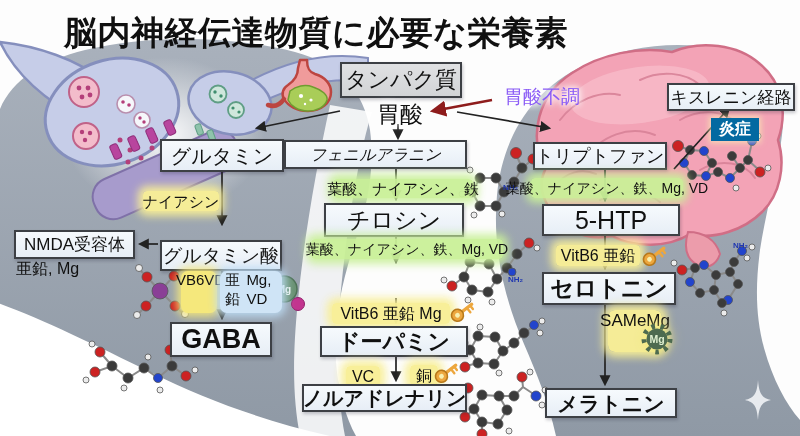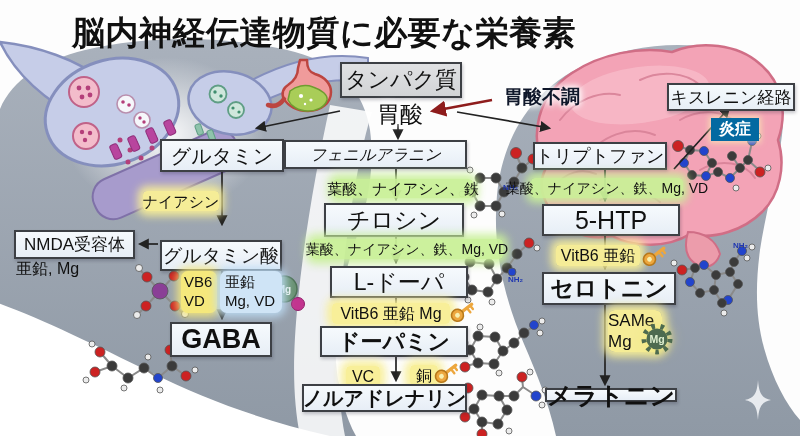--- a/index.html
+++ b/index.html
@@ -16,26 +16,26 @@
     background:linear-gradient(#f6fafd,#e7eef6);
     border:2px solid #3d4045;color:#101010;
     box-shadow:1px 2px 3px rgba(40,40,60,.25);
     white-space:nowrap;line-height:1;
   }
   .node.gray{background:linear-gradient(#e0e1e3,#d2d4d6);}
   .bold{font-weight:bold;}
   .lbl{display:flex;align-items:center;justify-content:center;white-space:nowrap;line-height:1;}
   .hl-green{background:rgba(201,240,152,.95);box-shadow:0 0 9px 5px rgba(201,240,152,.92);border-radius:4px;}
   .hl-yellow{background:rgba(248,238,150,.97);box-shadow:0 0 9px 5px rgba(248,238,150,.95);border-radius:4px;}
-  .blk{display:flex;flex-direction:column;justify-content:center;line-height:1.25;border-radius:7px;}
+  .blk{display:flex;flex-direction:row;justify-content:center;line-height:1.25;border-radius:7px;}
   .blk.yellow{background:#f5e87c;box-shadow:0 0 8px 4px rgba(245,232,124,.9);}
   .blk.blue{background:#cfe4f6;box-shadow:0 0 8px 4px rgba(190,221,245,.9);}
-  .title{font-weight:bold;letter-spacing:.5px;white-space:nowrap;margin-left:8px;}
+  .title{font-weight:bold;letter-spacing:.5px;white-space:nowrap;}
   .whiteglow{text-shadow:0 0 6px #fff,0 0 6px #fff,0 0 10px #fff;}
-  .redtxt{color:#0f172a;font-weight:bold;}
+  .redtxt{color:#8b5cf6;font-weight:normal;}
   .inflam{background:#0369a1;color:#fff;font-weight:bold;display:flex;align-items:center;justify-content:center;
           box-shadow:0 0 6px 2px rgba(250,240,180,.7);}
 </style>
 </head>
 <body>
 
 <div id="canvas">
 
   <svg class="layer" width="800" height="436" viewBox="0 0 800 436">
     <defs>
@@ -369,39 +369,38 @@
   <div class="abs blk blue" style="left:220px;top:271px;width:62px;height:42px;font-size:15px;padding-left:5px;">
     <span>亜鉛</span>
     <span>Mg, VD</span>
   </div>
   <div class="abs node bold" style="left:170px;top:322px;width:102px;height:35px;font-size:27px;">GABA</div>
 
   <div class="abs node" style="left:284px;top:140px;width:183px;height:29px;font-size:16px;font-style:italic;">フェニルアラニン</div>
   <div class="abs lbl hl-green" style="left:333px;top:179px;width:140px;height:19px;font-size:15px;">葉酸、ナイアシン、鉄</div>
   <div class="abs node" style="left:324px;top:203px;width:140px;height:34px;font-size:23px;">チロシン</div>
   <div class="abs lbl hl-green" style="left:311px;top:239px;width:192px;height:20px;font-size:14px;">葉酸、ナイアシン、鉄、Mg, VD</div>
-  <div class="abs node" style="left:330px;top:266px;width:138px;height:32px;font-size:23px;">L-ドーパ</div>
   <div class="abs lbl hl-yellow" style="left:332px;top:303px;width:118px;height:21px;font-size:16px;text-align:center;">VitB6 亜鉛 Mg</div>
   <div class="abs node bold" style="left:320px;top:326px;width:148px;height:31px;font-size:22px;">ドーパミン</div>
   <div class="abs lbl hl-yellow" style="left:346px;top:366px;width:34px;height:21px;font-size:16px;">VC</div>
   <div class="abs lbl hl-yellow" style="left:410px;top:365px;width:28px;height:21px;font-size:16px;">銅</div>
   <div class="abs node bold" style="left:302px;top:384px;width:165px;height:28px;font-size:20px;">ノルアドレナリン</div>
 
   <div class="abs node" style="left:667px;top:83px;width:128px;height:28px;font-size:17px;">キスレニン経路</div>
   <div class="abs inflam" style="left:711px;top:118px;width:48px;height:23px;font-size:16px;">炎症</div>
   <div class="abs node" style="left:533px;top:142px;width:134px;height:28px;font-size:18px;">トリプトファン</div>
   <div class="abs lbl hl-green" style="left:531px;top:178px;width:152px;height:20px;font-size:14px;">葉酸、ナイアシン、鉄、Mg, VD</div>
   <div class="abs node" style="left:542px;top:204px;width:138px;height:32px;font-size:25px;">5-HTP</div>
   <div class="abs lbl hl-yellow" style="left:556px;top:245px;width:84px;height:21px;font-size:16px;">VitB6 亜鉛</div>
   <div class="abs node bold" style="left:542px;top:272px;width:134px;height:33px;font-size:23px;">セロトニン</div>
   <div class="abs blk hl-yellow" style="left:608px;top:310px;width:54px;height:42px;font-size:17px;">
     <span>SAMe</span>
     <span>Mg</span>
   </div>
-  <div class="abs node bold" style="left:545px;top:388px;width:132px;height:14px;font-size:25px;">メラトニン</div>
+  <div class="abs node bold" style="left:545px;top:388px;width:132px;height:30px;font-size:21px;">メラトニン</div>
 
   <svg class="abs" style="left:448px;top:296px;" width="30" height="30" viewBox="0 0 30 30">
     <g transform="rotate(-38 15 15)" stroke="#b8791a" stroke-linecap="round">
       <line x1="13" y1="15" x2="26" y2="15" stroke="#eda73e" stroke-width="3.4"></line>
       <line x1="20" y1="15" x2="20" y2="20.5" stroke="#eda73e" stroke-width="2.4"></line>
       <line x1="24" y1="15" x2="24" y2="19.5" stroke="#eda73e" stroke-width="2.4"></line>
       <circle cx="8" cy="15" r="6" fill="#eda73e" stroke-width="1.6"></circle>
       <circle cx="8" cy="15" r="2.4" fill="#f8f0b0" stroke="none"></circle>
     </g>
   </svg>

